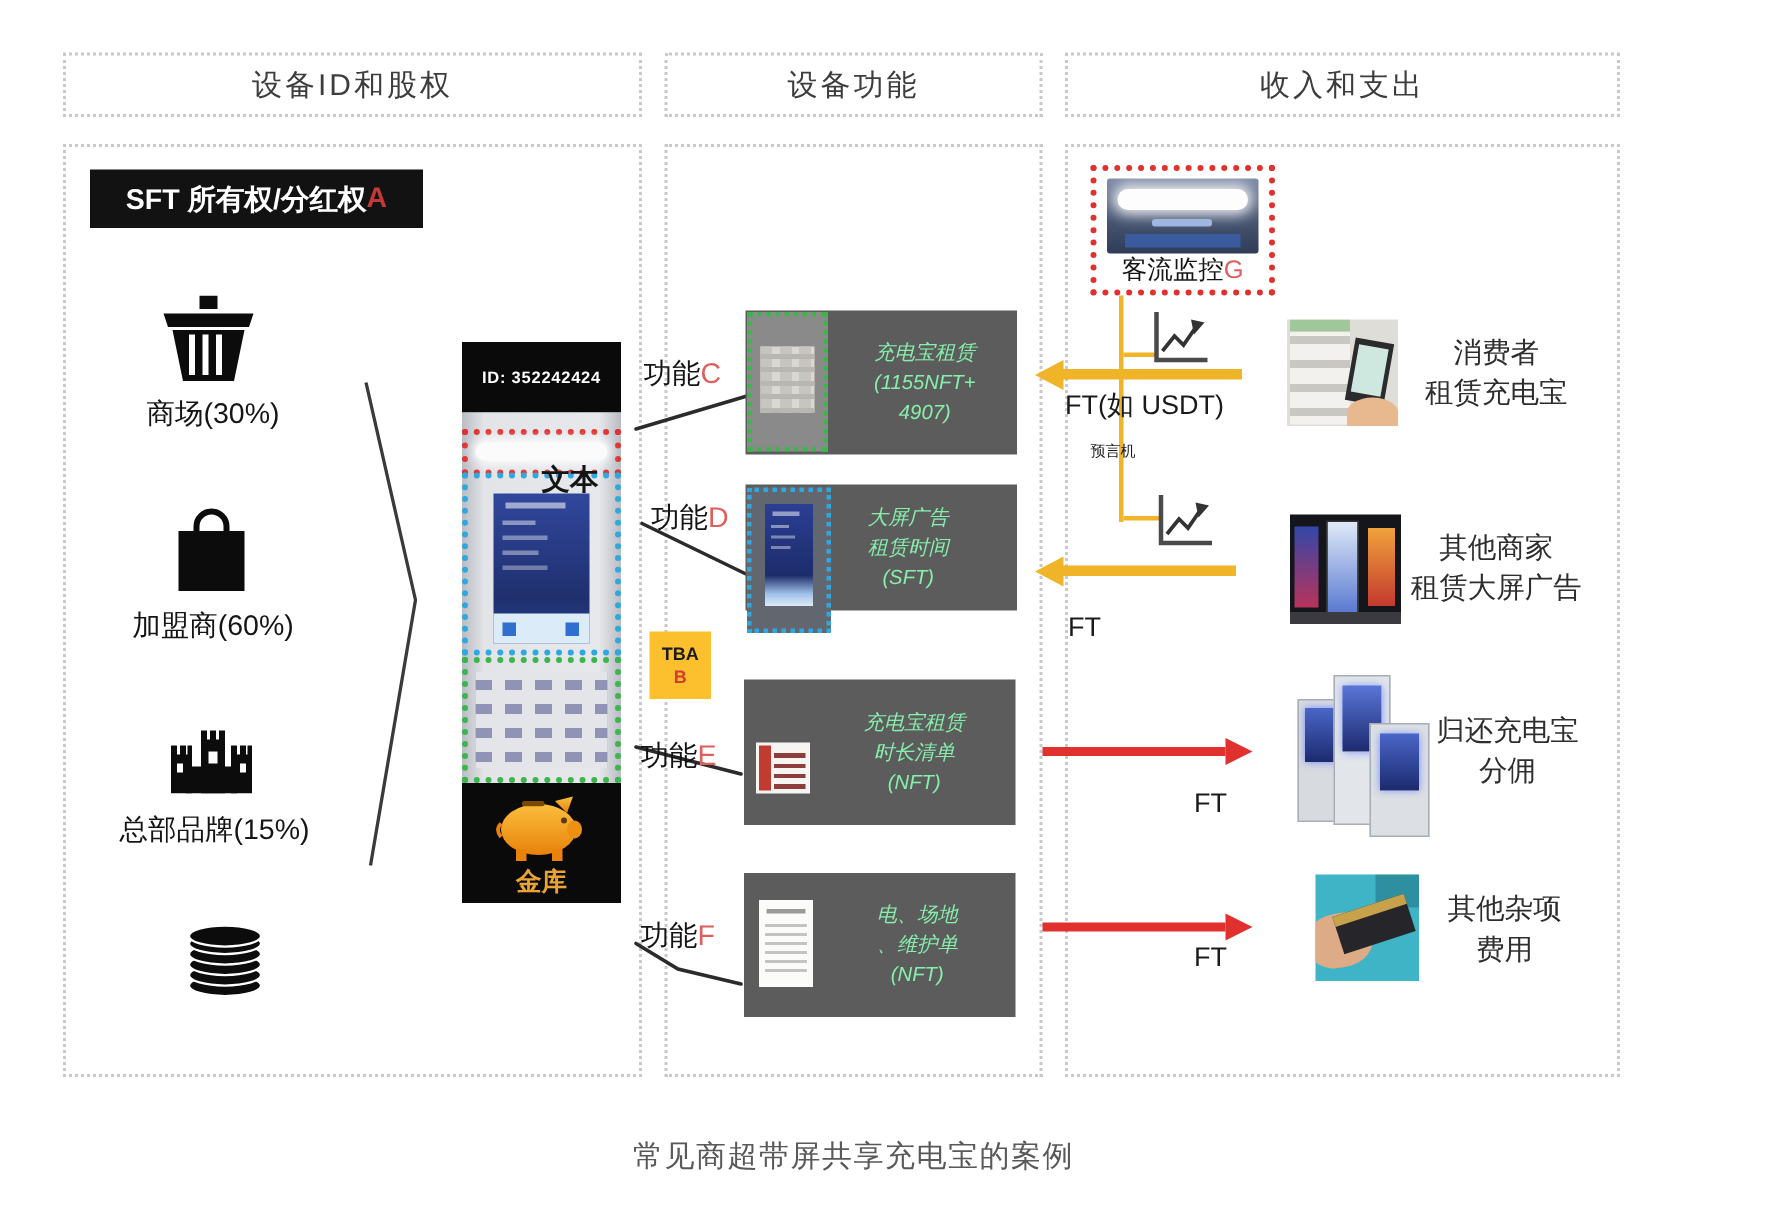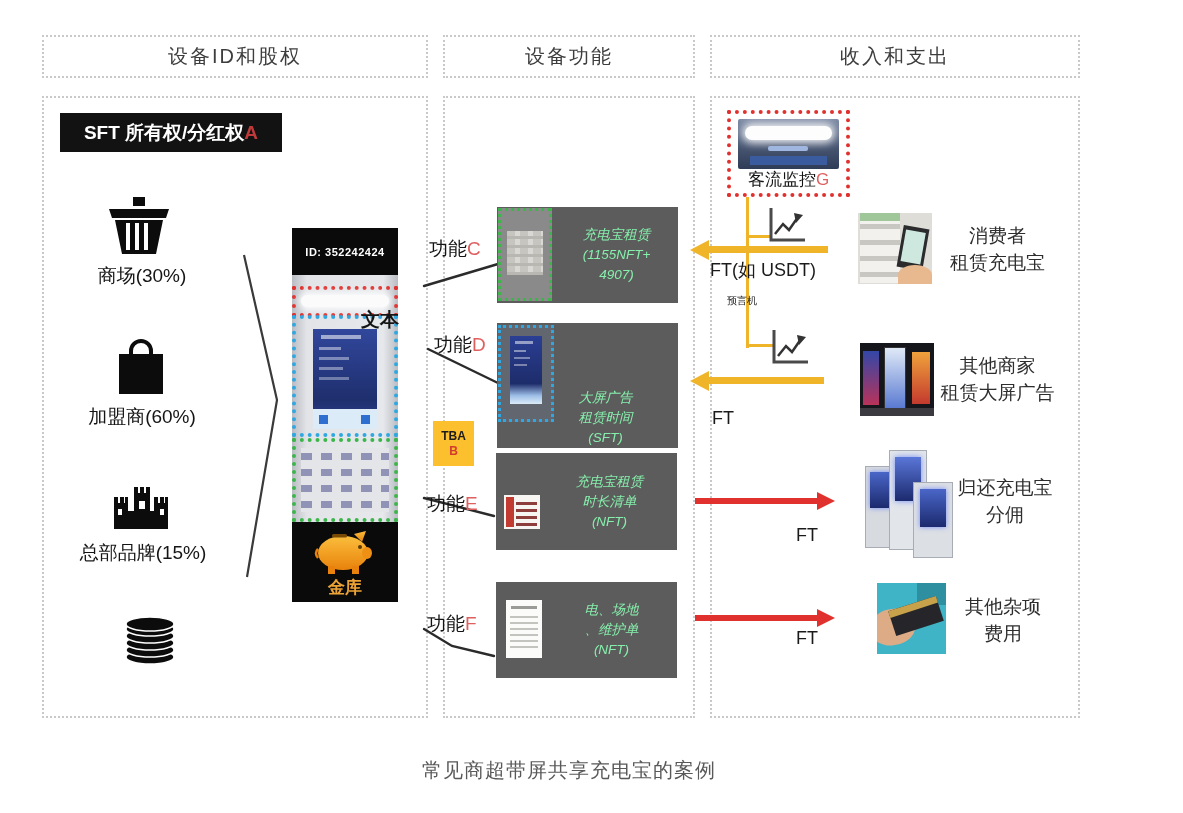--- a/index.html
+++ b/index.html
@@ -89,21 +89,21 @@
 
   <svg class="abs" style="left:124px;top:615px;" width="52" height="50" viewBox="0 0 52 50">
     <ellipse cx="26" cy="42" rx="24" ry="7" fill="#0c0c0c" stroke="#fff" stroke-width="1.5"></ellipse>
     <ellipse cx="26" cy="35" rx="24" ry="7" fill="#0c0c0c" stroke="#fff" stroke-width="1.5"></ellipse>
     <ellipse cx="26" cy="28" rx="24" ry="7" fill="#0c0c0c" stroke="#fff" stroke-width="1.5"></ellipse>
     <ellipse cx="26" cy="21" rx="24" ry="7" fill="#0c0c0c" stroke="#fff" stroke-width="1.5"></ellipse>
     <ellipse cx="26" cy="14" rx="24" ry="7" fill="#0c0c0c" stroke="#fff" stroke-width="1.5"></ellipse>
     <ellipse cx="26" cy="9" rx="24" ry="7" fill="#0c0c0c" stroke="#fff" stroke-width="1.5"></ellipse>
   </svg>
 
-  <div class="abs" style="left:292px;top:228px;width:108px;height:374px;">
+  <div class="abs" style="left:308px;top:228px;width:108px;height:374px;">
     <div class="abs" style="left:0;top:0;width:106px;height:47px;background:#0a0a0a;display:flex;align-items:center;justify-content:center;">
       <span style="color:#fff;font-size:11px;font-weight:bold;letter-spacing:.5px;">ID: 352242424</span>
     </div>
     <div class="abs" style="left:0;top:47px;width:106px;height:247px;background:linear-gradient(90deg,#b9bcc2,#e2e4e8 14%,#e6e8ec 86%,#b9bcc2);"></div>
 
     <div class="abs" style="left:0;top:58px;width:106px;height:31px;border:4px dotted #E0312E;">
       <div class="abs" style="left:5px;top:5px;width:88px;height:12px;background:#fbfbfb;border-radius:6px;box-shadow:0 0 7px 2px rgba(255,255,255,.95);"></div>
     </div>
 
     <div class="abs" style="left:0;top:87px;width:106px;height:122px;border:4px dotted #2FA8E1;">
@@ -169,21 +169,21 @@
     <div class="tx">
       <div>充电宝租赁</div>
       <div>(1155NFT+</div>
       <div>4907)</div>
     </div>
   </div>
   <div class="abs" style="left:498px;top:208px;width:54px;height:93px;border:3px dotted #3CB54A;background:#8a8a8a;">
     <div class="abs" style="left:6px;top:20px;width:36px;height:44px;background-color:#d9d8d4;background-image:repeating-linear-gradient(0deg,#b8b7b2 0 3px,transparent 3px 9px),repeating-linear-gradient(90deg,#c6c5c0 0 8px,transparent 8px 13px);"></div>
   </div>
 
-  <div class="abs fnbox" style="left:497px;top:323px;width:181px;height:125px;padding-left:36px;align-items:flex-end;">
+  <div class="abs fnbox" style="left:497px;top:323px;width:181px;height:84px;padding-left:36px;">
     <div class="tx">
       <div>大屏广告</div>
       <div>租赁时间</div>
       <div>(SFT)</div>
     </div>
   </div>
   <div class="abs" style="left:498px;top:325px;width:56px;height:97px;border:3px dotted #2FA8E1;background:#62676f;">
     <div class="abs" style="left:9px;top:8px;width:32px;height:68px;background:linear-gradient(180deg,#2b3f94,#1d2c6a 70%,#9fc0e8 88%,#dcebf8);">
       <div class="abs" style="left:5px;top:5px;width:18px;height:3px;background:rgba(255,255,255,.5);"></div>
       <div class="abs" style="left:4px;top:14px;width:12px;height:2px;background:rgba(255,255,255,.45);"></div>

